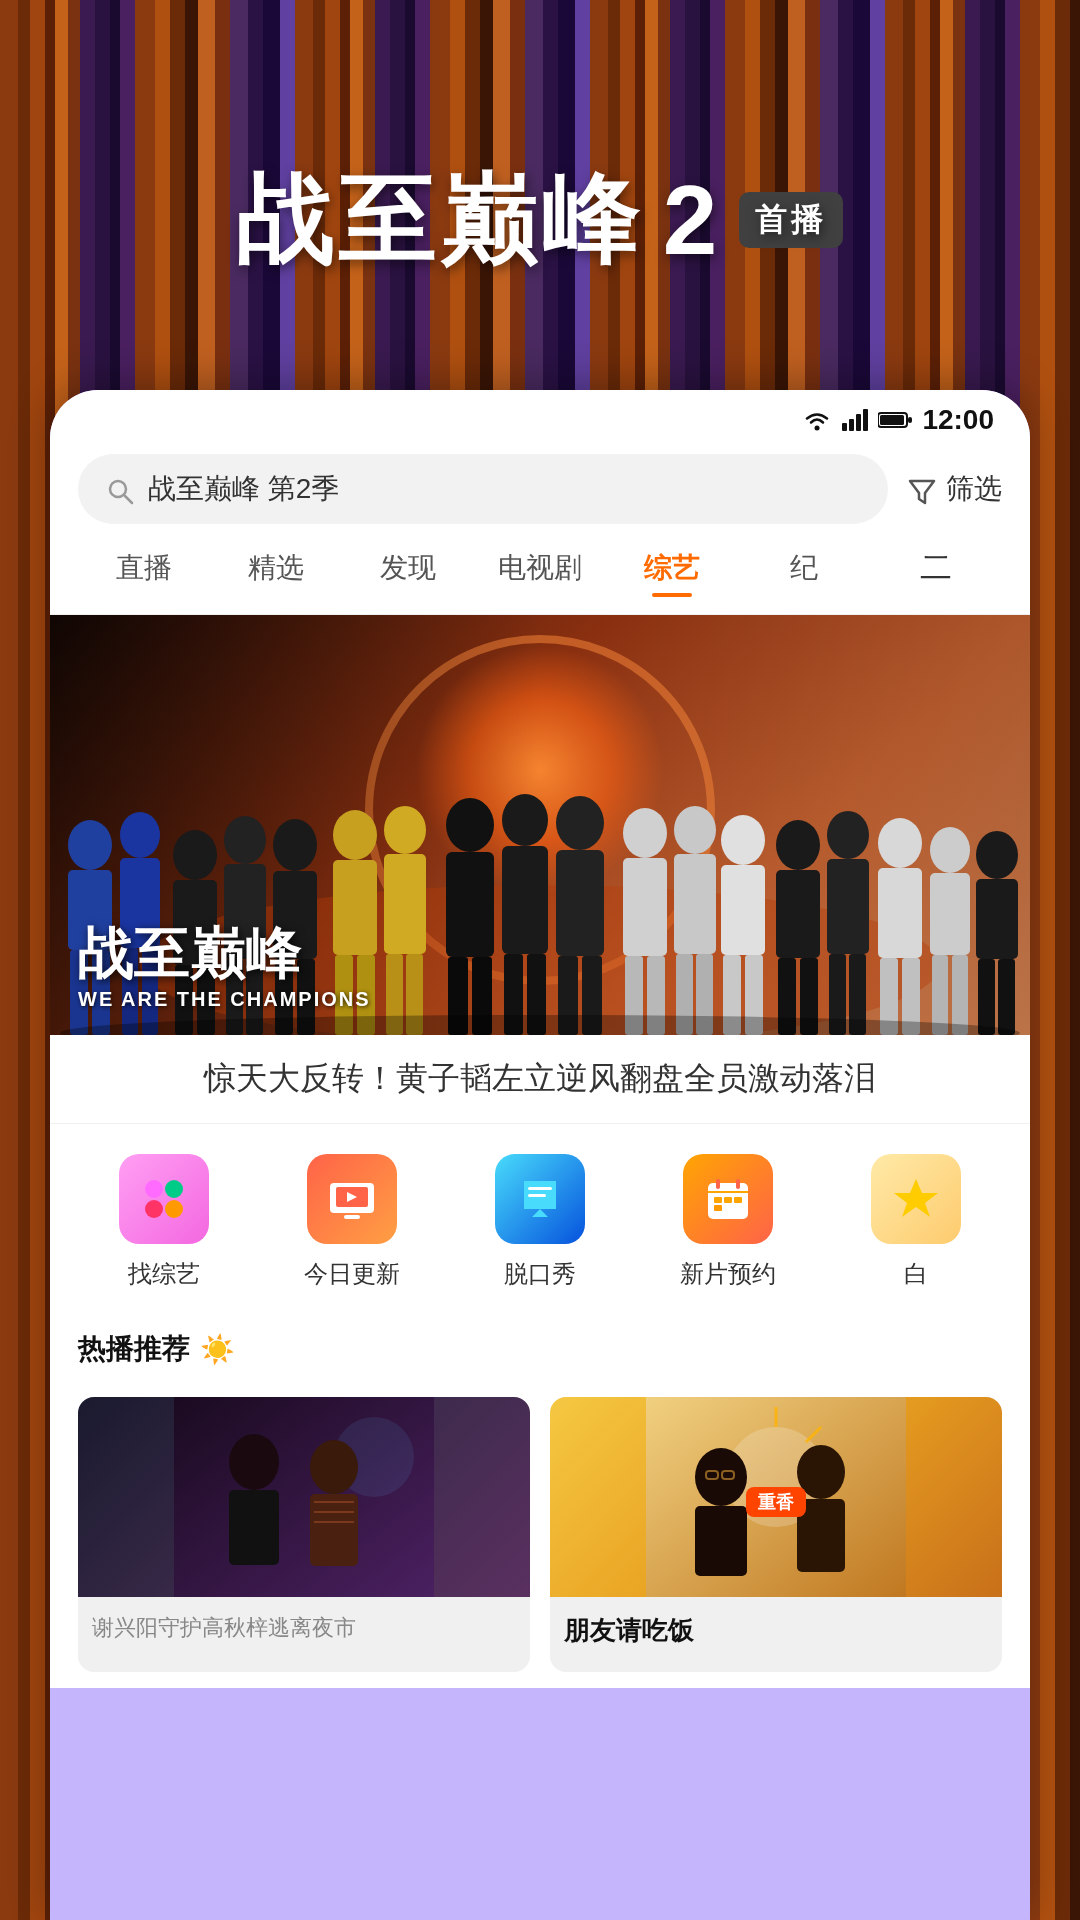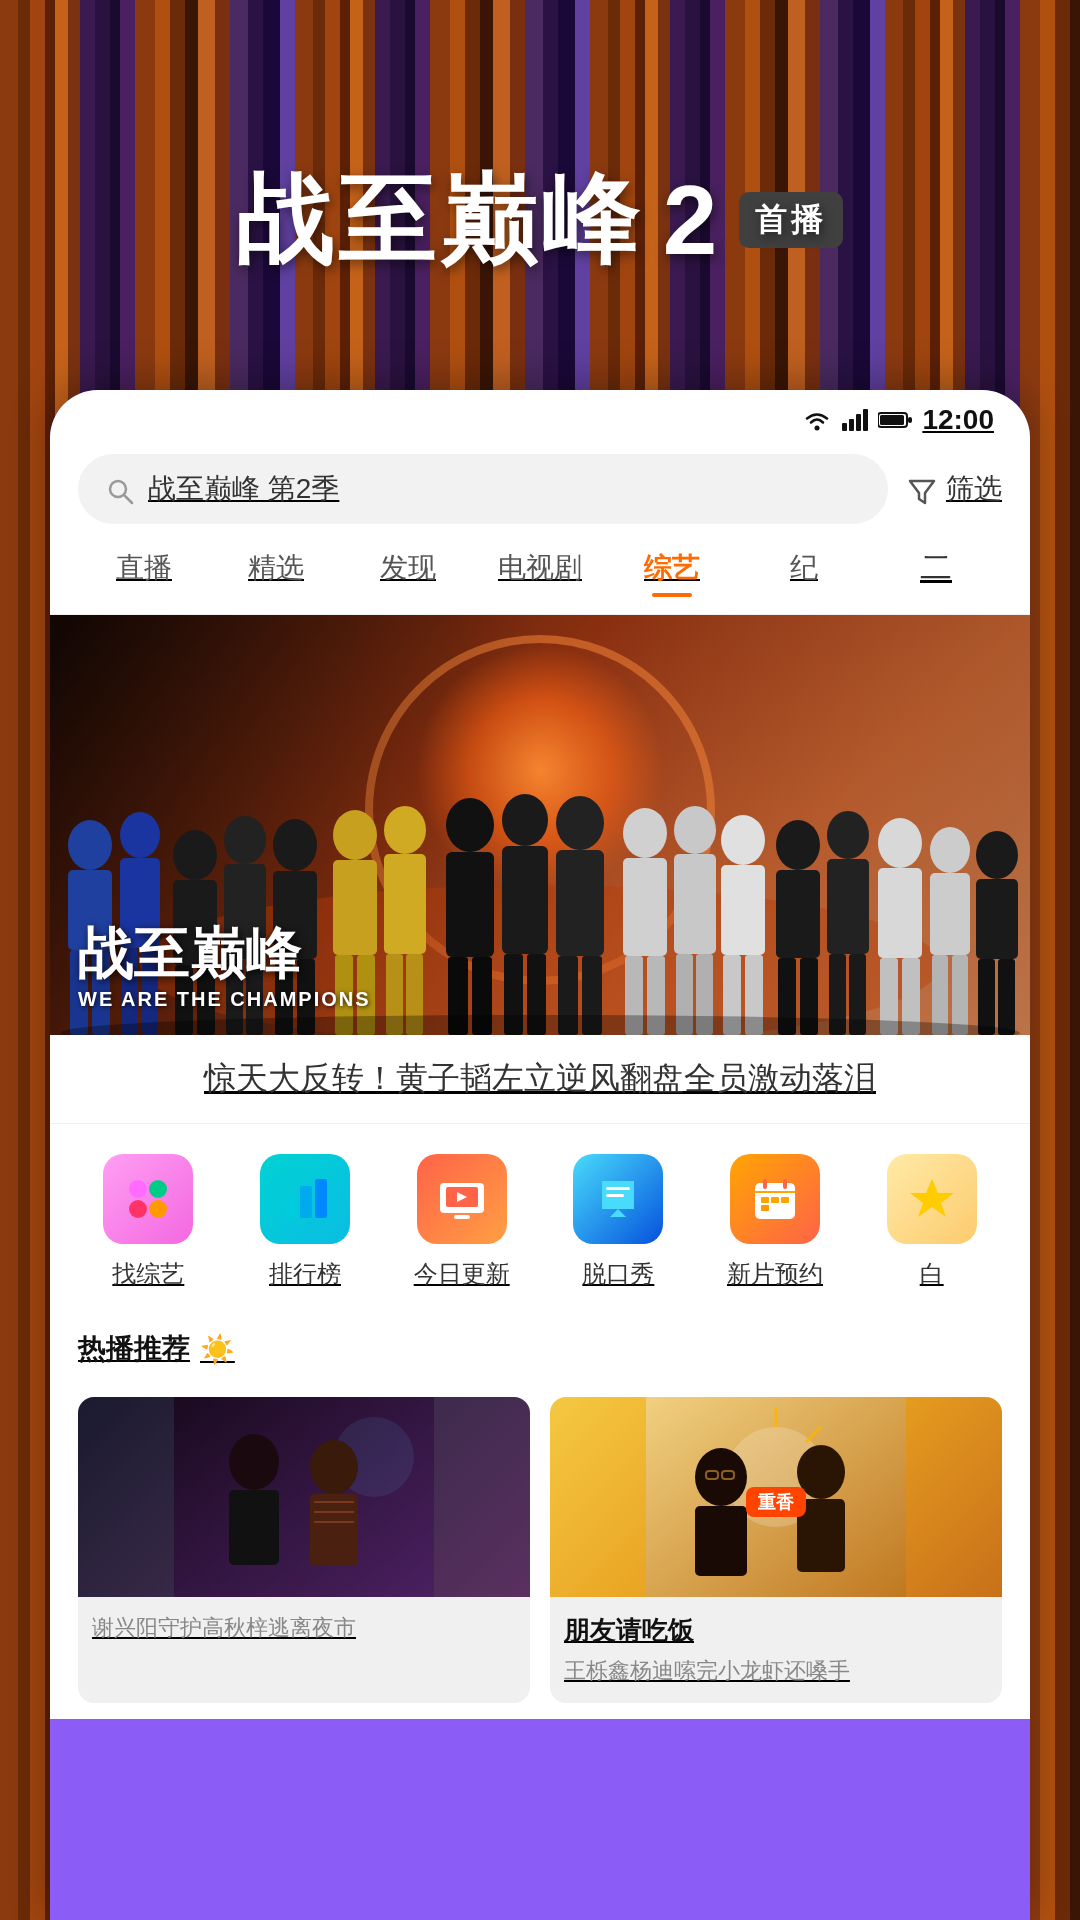--- a/index.html
+++ b/index.html
@@ -77,26 +77,25 @@
       vertical-align: middle;
     }
 
     
     .phone-frame {
       position: absolute;
       top: 390px;
       left: 50px;
       right: 50px;
       bottom: 0;
-      background: #8b5cf6;
+      background: #c4b5fd;
       border-radius: 48px 48px 0 0;
       overflow: hidden;
       z-index: 2;
       box-shadow: 0 -8px 40px rgba(0,0,0,0.3);
-      text-decoration: underline;
     }
 
     
     .status-bar {
       display: flex;
       justify-content: flex-end;
       align-items: center;
       padding: 14px 36px 8px;
       gap: 14px;
       background: white;
@@ -617,30 +616,20 @@
       <div class="cat-icon-wrap icon-bg-1">
 
         <svg width="52" height="52" viewBox="0 0 52 52">
           <circle cx="16" cy="16" r="9" fill="#ff6bff"></circle>
           <circle cx="36" cy="16" r="9" fill="#00cc88"></circle>
           <circle cx="16" cy="36" r="9" fill="#ff3366"></circle>
           <circle cx="36" cy="36" r="9" fill="#ff9900"></circle>
         </svg>
       </div>
       <span class="cat-label">找综艺</span>
-    </div>
-    <div class="category-item">
-      <div class="cat-icon-wrap icon-bg-2">
-        <svg width="50" height="50" viewBox="0 0 50 50">
-          <rect x="5" y="22" width="12" height="22" rx="2" fill="#00ccdd"></rect>
-          <rect x="20" y="12" width="12" height="32" rx="2" fill="#00aaee"></rect>
-          <rect x="35" y="5" width="12" height="39" rx="2" fill="#0088ff"></rect>
-        </svg>
-      </div>
-      <span class="cat-label">排行榜</span>
     </div>
     <div class="category-item">
       <div class="cat-icon-wrap icon-bg-3">
         <svg width="52" height="52" viewBox="0 0 52 52">
 
           <rect x="4" y="10" width="44" height="30" rx="4" fill="#fff"></rect>
           <rect x="10" y="14" width="32" height="20" rx="2" fill="#ff6348"></rect>
 
           <polygon points="21,19 21,29 31,24" fill="white"></polygon>
           <rect x="18" y="42" width="16" height="4" rx="2" fill="#fff"></rect>
@@ -751,19 +740,18 @@
               <ellipse cx="175" cy="75" rx="24" ry="27" fill="#2a1505"></ellipse>
               <rect x="151" y="102" width="48" height="73" rx="5" fill="#2a1505"></rect>
 
               <rect x="100" y="90" width="60" height="30" rx="8" fill="#FF4400"></rect>
               <text x="130" y="111" text-anchor="middle" fill="white" font-size="18" font-family="Arial" font-weight="bold">重香</text>
             </svg>
           </div>
         </div>
         <div class="hot-card-info">
           <div class="hot-card-title">朋友请吃饭</div>
-          <div class="hot-card-desc">王栎鑫杨迪嗦完小龙虾还嗓手</div>
         </div>
       </div>
     </div>
   </div>
 
 </div>
 
 </body></html>

